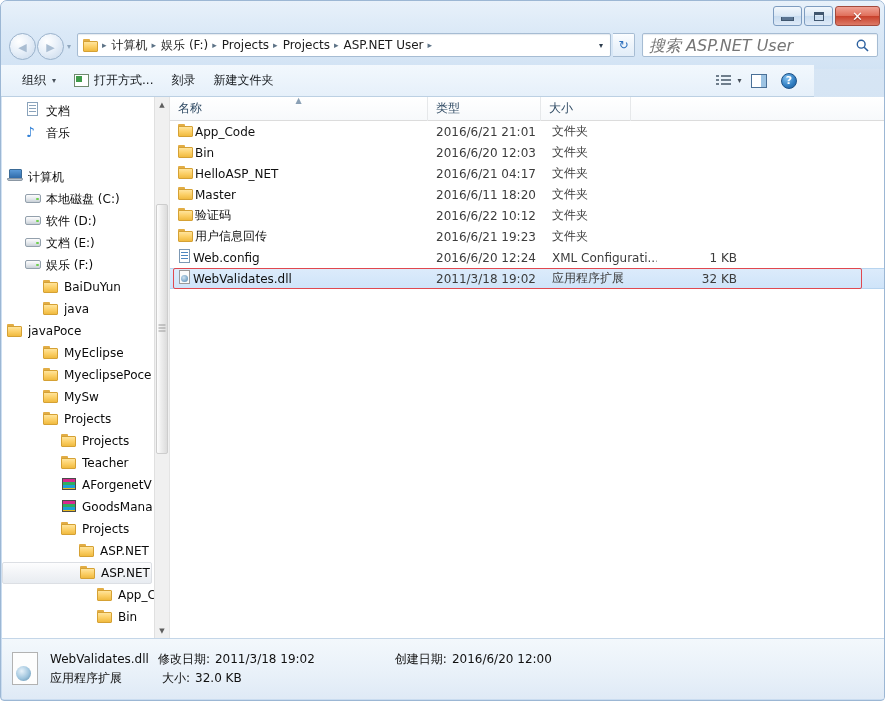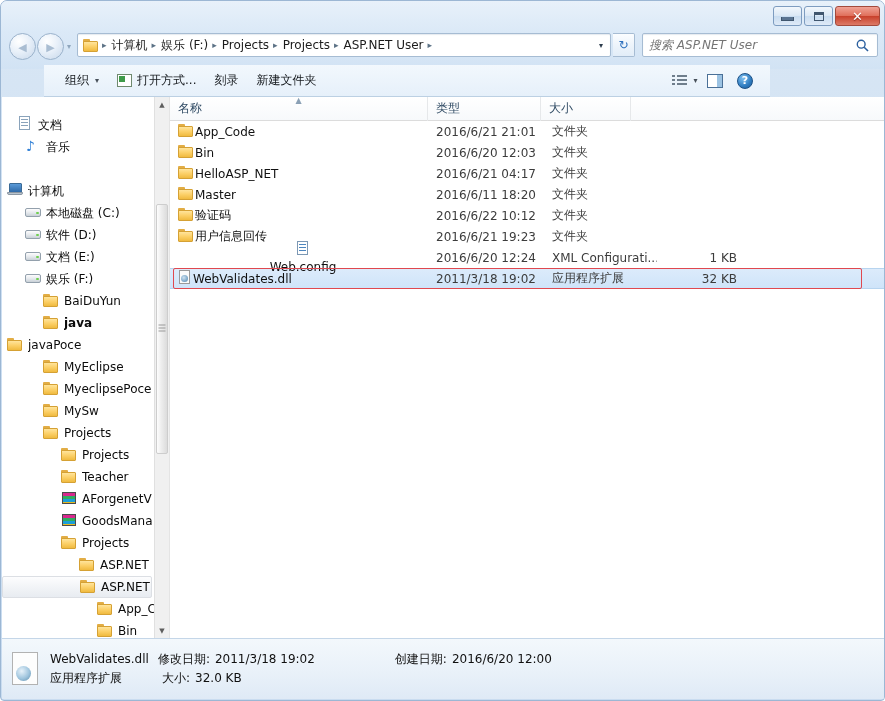--- a/index.html
+++ b/index.html
@@ -158,42 +158,41 @@
     border: 1px solid #a6bcd3;
     border-radius: 2px;
     display: flex; align-items: center;
     box-sizing: border-box;
     box-shadow: inset 0 1px 1px rgba(150,170,190,.25);
   }
   .searchbox input {
     flex: 1;
     border: none; outline: none;
     font-family: "DejaVu Sans", "Liberation Sans", sans-serif;
-    font-size: 12px;
+    font-size: 16px;
     font-style: italic;
     color: #404040;
     padding: 0 6px;
     background: transparent;
   }
   .search-icon {
     padding-right: 8px;
     color: #2a5f9e;
     font-size: 13px;
     display: flex; align-items: center;
   }
 
   
   .toolbar {
     position: absolute;
-    left: 0; top: 64px; width: 726px; height: 32px;
+    left: 0; top: 64px; width: 813px; height: 32px;
     background: linear-gradient(to bottom, #f2f8fd 0%, #e6f0fa 100%);
     border-bottom: 1px solid #bcd0e3;
     display: flex; align-items: center;
     box-sizing: border-box;
-    margin-left: 43px;
   }
   .tb-item {
     display: flex; align-items: center;
     padding: 0 9px;
     height: 24px;
     font-size: 12px;
     color: #15191d;
     white-space: nowrap;
   }
   .tb-item:first-child { margin-left: 12px; }
@@ -577,21 +576,21 @@
       <div class="tb-icon-btn">
         <span class="help-ico">?</span>
       </div>
     </div>
   </div>
 
   <div class="main">
 
     <div class="sidebar">
       <div class="tree" id="tree-root">
-          <div class="tree-row" style="padding-left: 14px; margin-top: 14px;">
+          <div class="tree-row" style="padding-left: 22px;">
             <span class="ico">
               <span><span class="doc-ico"></span></span>
             </span>
             <span class="tree-label">文档</span>
           </div>
           <div class="tree-row" style="padding-left: 22px;">
             <span class="ico">
               <span class="music-ico">♪</span>
             </span>
             <span class="tree-label">音乐</span>
@@ -628,21 +627,21 @@
               <span><span class="drive-ico"></span></span>
             </span>
             <span class="tree-label">娱乐 (F:)</span>
           </div>
           <div class="tree-row" style="padding-left: 40px;">
             <span class="ico">
               <span><span class="folder-ico"></span></span>
             </span>
             <span class="tree-label">BaiDuYun</span>
           </div>
-          <div class="tree-row" style="padding-left: 40px; font-weight: bold;">
+          <div class="tree-row" style="padding-left: 40px;">
             <span class="ico">
               <span><span class="folder-ico"></span></span>
             </span>
             <span class="tree-label">java</span>
           </div>
           <div class="tree-row" style="">
             <span class="ico">
               <span><span class="folder-ico"></span></span>
             </span>
             <span class="tree-label">javaPoce</span>
@@ -794,21 +793,21 @@
           <div class="frow">
             <div class="cell name" style="width: 258px;">
               <span><span class="folder-ico"></span></span>
               <span>用户信息回传</span>
             </div>
             <div class="cell date" style="width: 116px;">2016/6/21 19:23</div>
             <div class="cell type" style="width: 113px;">文件夹</div>
             <div class="cell size" style="width: 90px;"></div>
           </div>
           <div class="frow">
-            <div class="cell name" style="width: 258px; flex-direction: column;">
+            <div class="cell name" style="width: 258px;">
               <span><span class="xml-ico"></span></span>
               <span>Web.config</span>
             </div>
             <div class="cell date" style="width: 116px;">2016/6/20 12:24</div>
             <div class="cell type" style="width: 113px;">XML Configurati...</div>
             <div class="cell size" style="width: 90px;">1 KB</div>
           </div>
           <div class="frow selected">
             <div class="cell name" style="width: 258px;">
               <span><span class="dll-ico"></span></span>

